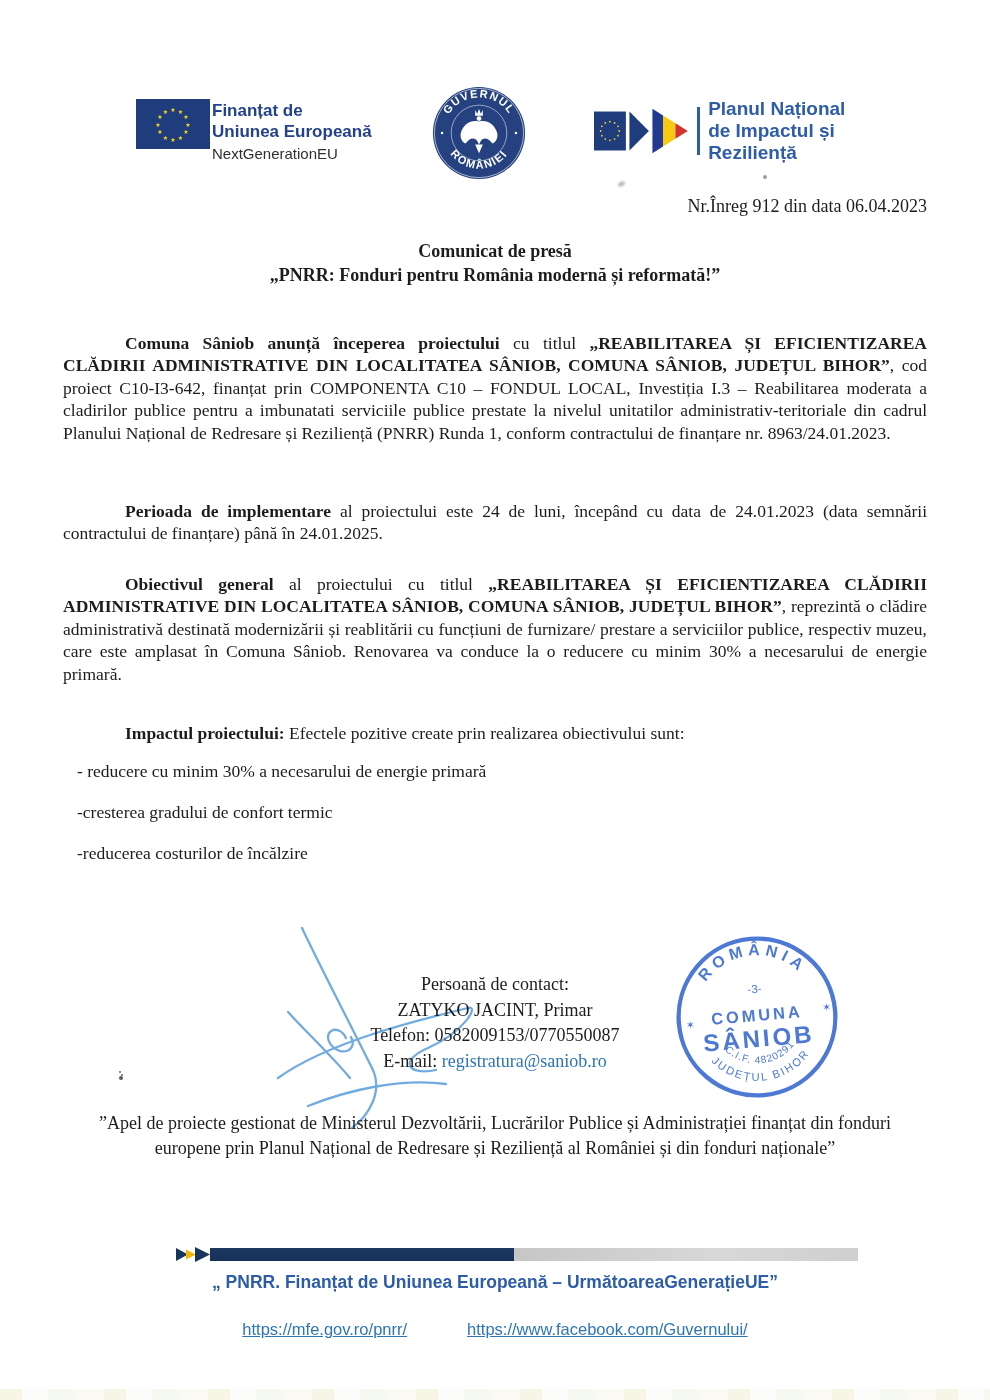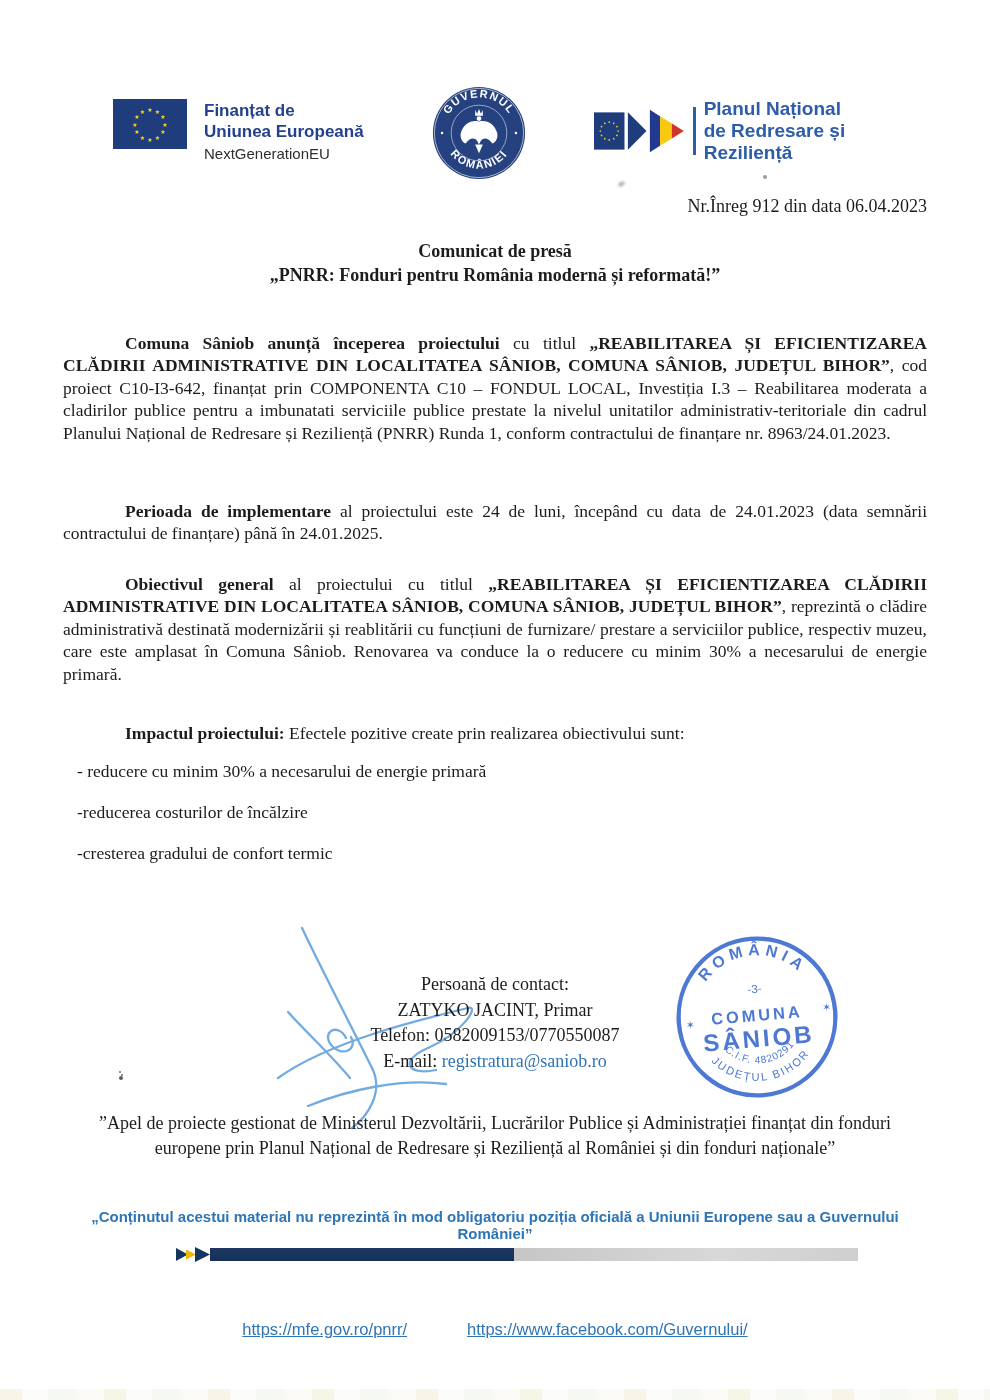--- a/index.html
+++ b/index.html
@@ -5,21 +5,21 @@
   html,body{margin:0;padding:0;background:#ececec;}
   .page{
     position:relative;width:990px;height:1400px;margin:0 auto;background:#ffffff;
     font-family:"Liberation Serif", serif;color:#1c1c1c;overflow:hidden;
   }
   .abs{position:absolute;}
   .block{position:absolute;left:63px;width:864px;}
 
   
   .logos{top:85px;height:105px;}
-  .eu-logo{position:absolute;left:28px;top:14px;display:flex;gap:17px;align-items:flex-start;padding-left:22px;}
+  .eu-logo{position:absolute;left:51px;top:14px;display:flex;gap:2px;align-items:flex-start;padding-left:22px;}
   .eu-text{font-family:"Liberation Sans",sans-serif;padding-top:1px;}
   .eu-text .l1,.eu-text .l2{font-weight:bold;color:#23418c;font-size:17px;line-height:21px;}
   .eu-text .l3{color:#2f2f2f;font-size:15px;line-height:20px;margin-top:2px;}
   .gov-seal{position:absolute;left:368px;top:0;}
   .pnrr-logo{position:absolute;left:531px;top:13px;display:flex;align-items:center;}
   .pnrr-divider{width:3px;height:48px;background:#2d5ca8;margin:0 8px 0 4px;}
   .pnrr-text{font-family:"Liberation Sans",sans-serif;font-weight:bold;color:#2d5ca8;font-size:19px;line-height:22px;}
 
   
   .artifact-smudge{top:180px;left:616px;width:11px;height:8px;
@@ -142,21 +142,21 @@
             <circle cx="12.75" cy="20.9" r="1"></circle>
         </g>
         <polygon points="40,8 62,30 40,52" fill="#1f3d7c"></polygon>
         <polygon points="66,5 78,12.5 78,47.5 66,55" fill="#213a8f"></polygon>
         <polygon points="78,12.5 92,21.25 92,38.75 78,47.5" fill="#f7c910"></polygon>
         <polygon points="92,21.25 106,30 92,38.75" fill="#d0342c"></polygon>
       </svg>
       <div class="pnrr-divider"></div>
       <div class="pnrr-text">
         <div>Planul Național</div>
-        <div>de Redresare și Reziliență</div>
+        <div>de Impactul și Reziliență</div>
       </div>
     </div>
   </div>
 
   <div class="abs artifact-smudge"></div>
   <div class="abs artifact-dot"></div>
   <div class="abs artifact-mark"></div>
 
   <div class="block reg-line">Nr.Înreg 912 din data 06.04.2023</div>
 
@@ -167,22 +167,22 @@
 
   <p class="block body-par p1"><b>Comuna Sâniob anunță începerea proiectului</b><span> cu titlul </span><b>„REABILITAREA ȘI EFICIENTIZAREA CLĂDIRII ADMINISTRATIVE DIN LOCALITATEA SÂNIOB, COMUNA SÂNIOB, JUDEȚUL BIHOR”</b><span>, cod proiect C10-I3-642, finanțat prin COMPONENTA C10 – FONDUL LOCAL, Investiția I.3 – Reabilitarea moderata a cladirilor publice pentru a imbunatati serviciile publice prestate la nivelul unitatilor administrativ-teritoriale din cadrul Planului Național de Redresare și Reziliență (PNRR) Runda 1, conform contractului de finanțare nr. 8963/24.01.2023.</span></p>
 
   <p class="block body-par p2"><b>Perioada de implementare</b><span> al proiectului este 24 de luni, începând cu data de 24.01.2023 (data semnării contractului de finanțare) până în 24.01.2025.</span></p>
 
   <p class="block body-par p3"><b>Obiectivul general</b><span> al proiectului cu titlul </span><b>„REABILITAREA ȘI EFICIENTIZAREA CLĂDIRII ADMINISTRATIVE DIN LOCALITATEA SÂNIOB, COMUNA SÂNIOB, JUDEȚUL BIHOR”</b><span>, reprezintă o clădire administrativă destinată modernizării și reablitării cu funcțiuni de furnizare/ prestare a serviciilor publice, respectiv muzeu, care este amplasat în Comuna Sâniob. Renovarea va conduce la o reducere cu minim 30% a necesarului de energie primară.</span></p>
 
   <div class="block impact">
     <p class="head"><b>Impactul proiectului:</b><span> Efectele pozitive create prin realizarea obiectivului sunt:</span></p>
     <p class="bullet">- reducere cu minim 30% a necesarului de energie primară</p>
+    <p class="bullet">-cresterea gradului de confort termic</p>
     <p class="bullet">-reducerea costurilor de încălzire</p>
-    <p class="bullet">-cresterea gradului de confort termic</p>
   </div>
 
 
   <div class="abs contact-zone">
 
     <svg class="signature" width="235" height="215" viewBox="0 0 235 215">
       <g fill="none" stroke="#63a2dc" stroke-width="2.3" stroke-linecap="round" opacity="0.9">
         <path d="M52 8 C68 42 96 96 122 148"></path>
         <path d="M38 92 C56 112 82 136 100 158"></path>
         <path d="M96 118 C88 102 70 112 82 126 C92 137 108 130 101 117"></path>
@@ -220,32 +220,32 @@
           <textPath href="#stampBot2" startOffset="50%" text-anchor="middle">JUDEȚUL BIHOR</textPath>
         </text>
         <text x="18" y="98" font-size="11">✶</text>
         <text x="160" y="92" font-size="11">✶</text>
       </g>
     </svg>
   </div>
 
   <div class="abs quote">”Apel de proiecte gestionat de Ministerul Dezvoltării, Lucrărilor Publice și Administrației finanțat din fonduri europene prin Planul Național de Redresare și Reziliență al României și din fonduri naționale”</div>
 
-  <div class="block disclaimer">„Conținutul acestui material nu reprezintă în mod obligatoriu poziția oficială a Uniunii Europene sau a Guvernului României”</div>
 
   <div class="abs footer-bar">
     <svg width="34" height="15" viewBox="0 0 34 15">
       <polygon points="0,1 12,7.5 0,14" fill="#17365d"></polygon>
       <polygon points="10,2.5 20,7.5 10,12.5" fill="#f2b705"></polygon>
       <polygon points="19,0 34,7.5 19,15" fill="#17365d"></polygon>
     </svg>
     <div class="bar-navy"></div>
     <div class="bar-gray"></div>
   </div>
 
+  <div class="block footer-slogan">„ PNRR. Finanțat de Uniunea Europeană – UrmătoareaGenerațieUE”</div>
 
   <div class="abs links-row">
     <a>https://mfe.gov.ro/pnrr/</a>
     <a>https://www.facebook.com/Guvernului/</a>
   </div>
 
   <div class="abs bottom-strip"></div>
 
 </div>
 

